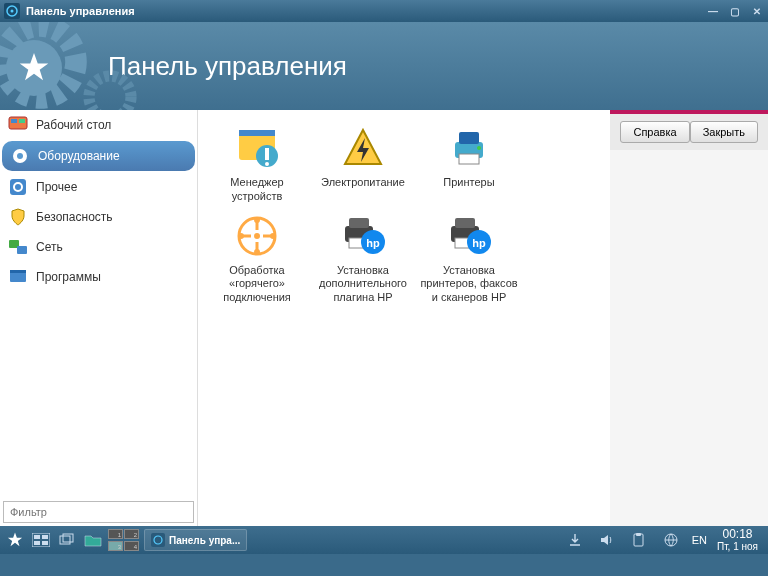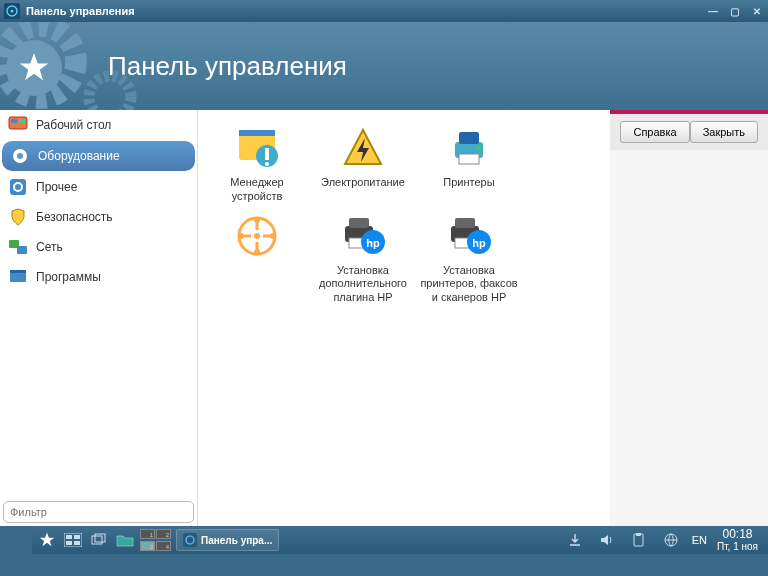--- a/index.html
+++ b/index.html
@@ -18,32 +18,32 @@
 
 .body-area { height: 416px; background: #f5f5f5; display: flex; flex-direction: row; }
 .main-split { flex: 1; display: flex; overflow: hidden; }
 
 .sidebar { width: 198px; background: #fff; display: flex; flex-direction: column; border-right: 1px solid #ddd; }
 .side-item { display: flex; align-items: center; height: 30px; padding: 0 8px; font-size: 12px; color: #333; cursor: pointer; gap: 8px; }
 .side-item.active { background: linear-gradient(#5a9ad0, #4a7ab0); color: #fff; border-radius: 10px; margin: 1px 2px; }
 .side-icon { width: 20px; height: 20px; display: flex; align-items: center; justify-content: center; flex-shrink: 0; }
 
 .filter-box { padding: 3px; }
-.filter-input { width: 100%; height: 22px; border: 1px solid #bbb; border-radius: 5px; padding: 0 6px; font-size: 11px; background: #fff; }
+.filter-input { width: 100%; height: 22px; border: 1px solid #bbb; border-radius: 0; padding: 0 6px; font-size: 11px; background: #fff; }
 
 .content { flex: 1; background: #fff; padding: 14px 8px; display: flex; flex-wrap: wrap; align-content: flex-start; gap: 8px 4px; }
 .grid-item { width: 102px; display: flex; flex-direction: column; align-items: center; text-align: center; cursor: pointer; }
 .grid-icon { width: 48px; height: 48px; display: flex; align-items: flex-start; justify-content: center; margin-bottom: 4px; }
 .grid-label { font-size: 11px; color: #333; line-height: 1.25; }
 
 .button-bar { height: 40px; background: #eaeaea; border-top: 4px solid #be185d; display: flex; align-items: center; padding: 0 10px; }
 .btn { background: linear-gradient(#fefefe, #e0e0e0); border: 1px solid #aaa; border-radius: 3px; padding: 4px 12px; font-size: 11px; cursor: pointer; }
 .button-bar .spacer { flex: 1; }
 
-.taskbar { height: 28px; background: linear-gradient(#3e6e8e, #2a5a7a); display: flex; align-items: center; padding: 0 4px; color: #fff; font-size: 11px; gap: 4px; margin-left: 32px; }
+.taskbar { height: 28px; background: linear-gradient(#3e6e8e, #2a5a7a); display: flex; align-items: center; padding: 0 4px; color: #fff; font-size: 11px; gap: 4px; }
 .task-icon { width: 22px; height: 22px; display: flex; align-items: center; justify-content: center; cursor: pointer; }
 .task-btn { height: 22px; background: rgba(255,255,255,0.1); border: 1px solid rgba(255,255,255,0.2); border-radius: 2px; display: flex; align-items: center; padding: 0 6px; gap: 4px; max-width: 130px; overflow: hidden; cursor: pointer; }
 .task-btn .lbl { white-space: nowrap; overflow: hidden; text-overflow: ellipsis; font-size: 10px; font-weight: bold; }
 .task-pager { width: 32px; height: 22px; display: flex; flex-wrap: wrap; gap: 1px; }
 .task-pager div { width: 15px; height: 10px; background: #555; border: 1px solid #888; font-size: 6px; color: #ccc; display: flex; align-items: flex-end; justify-content: flex-end; padding-right: 1px; }
 .task-pager div.act { background: #7aa; }
 .taskbar .spacer { flex: 1; }
 .tray { display: flex; align-items: center; gap: 10px; padding-right: 6px; }
 .clock { text-align: center; line-height: 1.1; font-size: 10px; }
 .clock .time { font-size: 12px; }
@@ -183,20 +183,21 @@
             <svg width="48" height="48" viewBox="0 0 48 48">
               <circle cx="24" cy="24" r="18" fill="none" stroke="#fa4" stroke-width="3"></circle>
               <circle cx="24" cy="24" r="3" fill="#fa4"></circle>
               <path d="M24 10v8M24 30v8M10 24h8M30 24h8" stroke="#fa4" stroke-width="3"></path>
               <circle cx="24" cy="8" r="3" fill="#fa4"></circle>
               <circle cx="24" cy="40" r="3" fill="#fa4"></circle>
               <circle cx="8" cy="24" r="3" fill="#fa4"></circle>
               <circle cx="40" cy="24" r="3" fill="#fa4"></circle>
             </svg>
           </div>
+          <div class="grid-label">Обработка «горячего» подключения</div>
         </div>
         <div class="grid-item">
           <div class="grid-icon">
             <svg width="48" height="48" viewBox="0 0 48 48">
               <rect x="6" y="14" width="28" height="16" rx="3" fill="#444"></rect>
               <rect x="10" y="6" width="20" height="10" rx="2" fill="#666"></rect>
               <rect x="10" y="26" width="20" height="10" fill="#fff" stroke="#888"></rect>
               <circle cx="34" cy="30" r="12" fill="#18e"></circle>
               <text x="34" y="35" font-size="11" fill="#fff" text-anchor="middle" font-weight="bold">hp</text>
             </svg>

